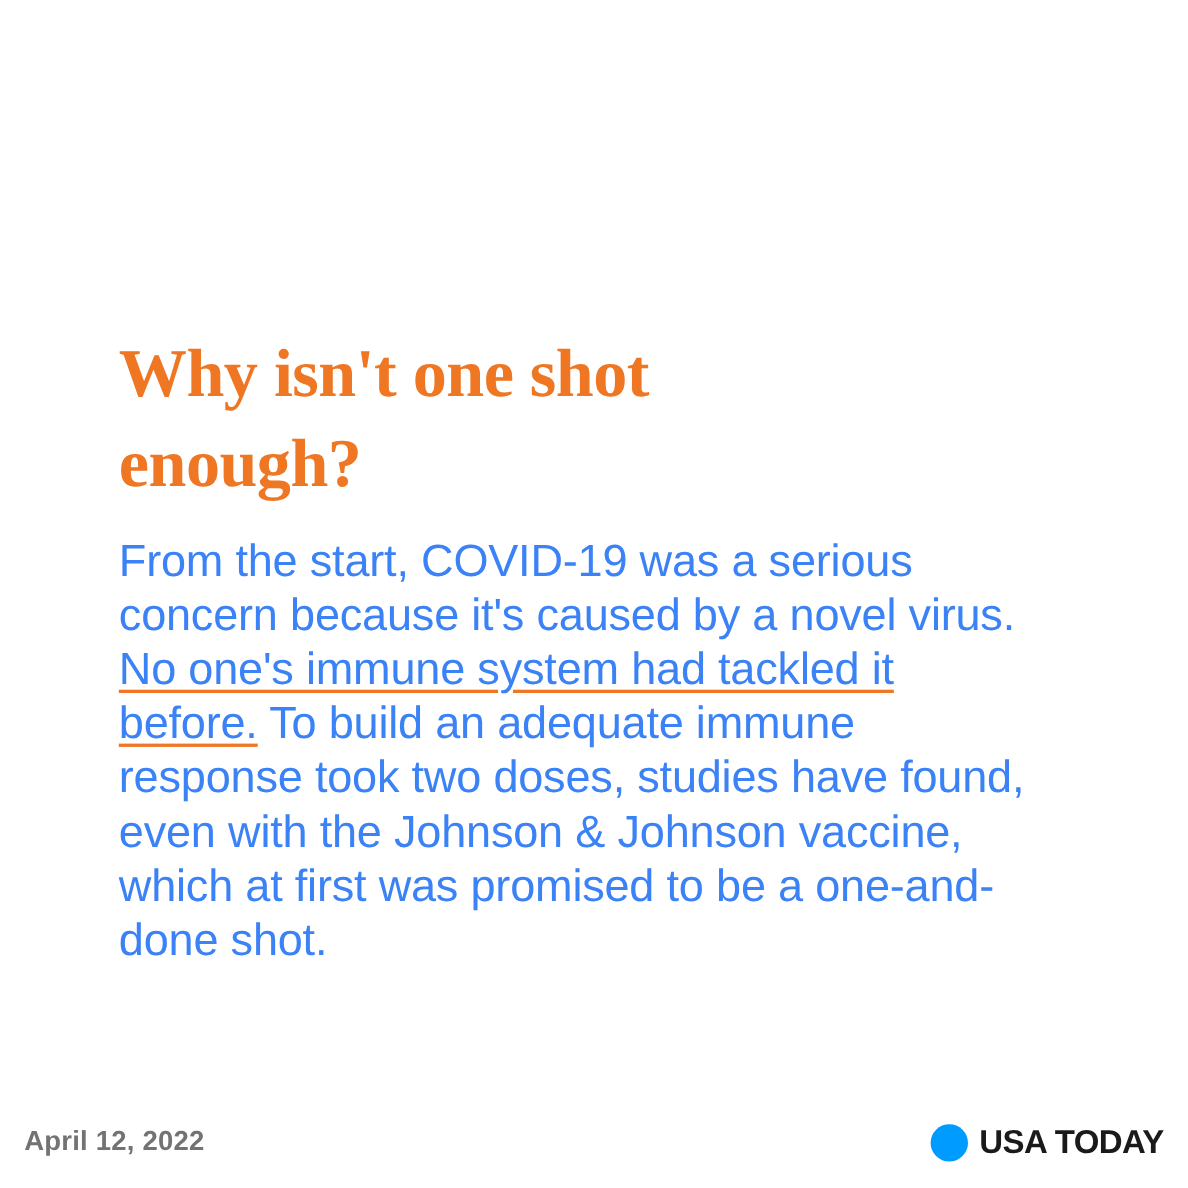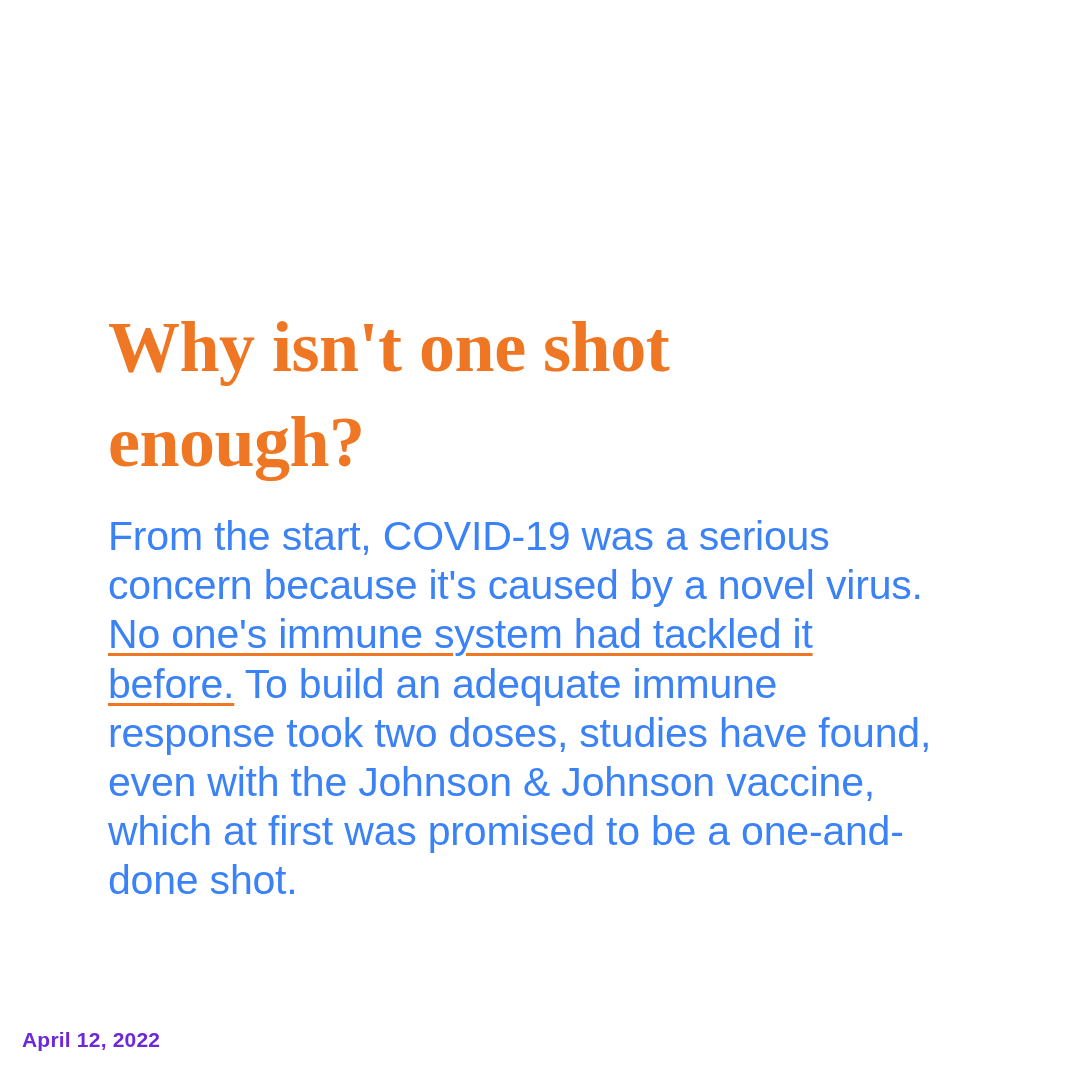--- a/index.html
+++ b/index.html
@@ -21,21 +21,21 @@
   }
   .content {
     position: absolute;
     left: 108px;
     top: 300px;
     width: 860px;
   }
   .headline {
     font-family: "Liberation Serif", serif;
     font-weight: bold;
-    font-size: 72px;
+    font-size: 62px;
     line-height: 1.32;
     color: #ef7622;
     margin: 0 0 22px 0;
     letter-spacing: -0.5px;
     max-width: 700px;
   }
   .body-text {
     font-family: "Liberation Sans", sans-serif;
     font-size: 41px;
     line-height: 1.2;
@@ -54,23 +54,23 @@
     position: absolute;
     left: 0;
     right: 0;
     bottom: 0;
     height: 110px;
   }
   .date {
     position: absolute;
     left: 22px;
     bottom: 28px;
-    font-size: 21px;
+    font-size: 25px;
     font-weight: bold;
-    color: #6d28d9;
+    color: #737373;
     letter-spacing: 0.2px;
   }
   .logo {
     position: absolute;
     right: 22px;
     bottom: 24px;
     display: flex;
     align-items: center;
     gap: 10px;
   }
@@ -98,15 +98,19 @@
     <h1 class="headline">Why isn't one shot enough?</h1>
 
     <p class="body-text">
       <span>From the start, COVID-19 was a serious concern because it's caused by a novel virus. </span><span class="underlined">No one's immune system had tackled it before.</span><span> To build an adequate immune response took two doses, studies have found, even with the Johnson &amp; Johnson vaccine, which at first was promised to be a one-and-done shot.</span>
     </p>
   </div>
 
   <div class="footer">
     <div class="date">April 12, 2022</div>
 
+    <div class="logo">
+      <span class="logo-dot"></span>
+      <span class="logo-text">USA TODAY</span>
+    </div>
   </div>
 
 </div>
 
 </body></html>

